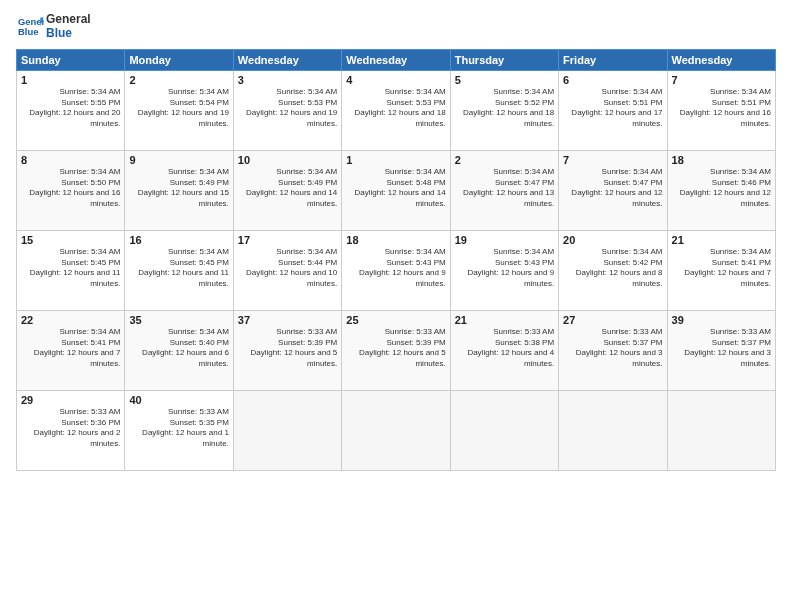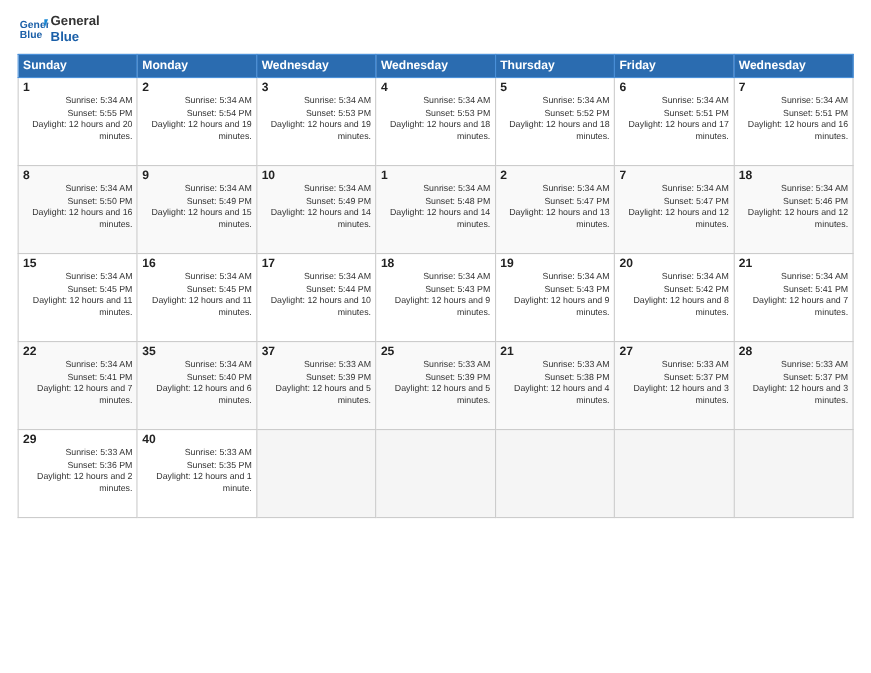--- a/index.html
+++ b/index.html
@@ -232,21 +232,21 @@
           </td>
           <td>
             <span class="day-number">21</span>
             <div class="day-info">Sunrise: 5:33 AM<br>Sunset: 5:38 PM<br>Daylight: 12 hours and 4 minutes.</div>
           </td>
           <td>
             <span class="day-number">27</span>
             <div class="day-info">Sunrise: 5:33 AM<br>Sunset: 5:37 PM<br>Daylight: 12 hours and 3 minutes.</div>
           </td>
           <td>
-            <span class="day-number">28</span>
+            <span class="day-number">39</span>
             <div class="day-info">Sunrise: 5:33 AM<br>Sunset: 5:37 PM<br>Daylight: 12 hours and 3 minutes.</div>
           </td>
         </tr>
         <tr>
           <td>
             <span class="day-number">29</span>
             <div class="day-info">Sunrise: 5:33 AM<br>Sunset: 5:36 PM<br>Daylight: 12 hours and 2 minutes.</div>
           </td>
           <td>
             <span class="day-number">40</span>

